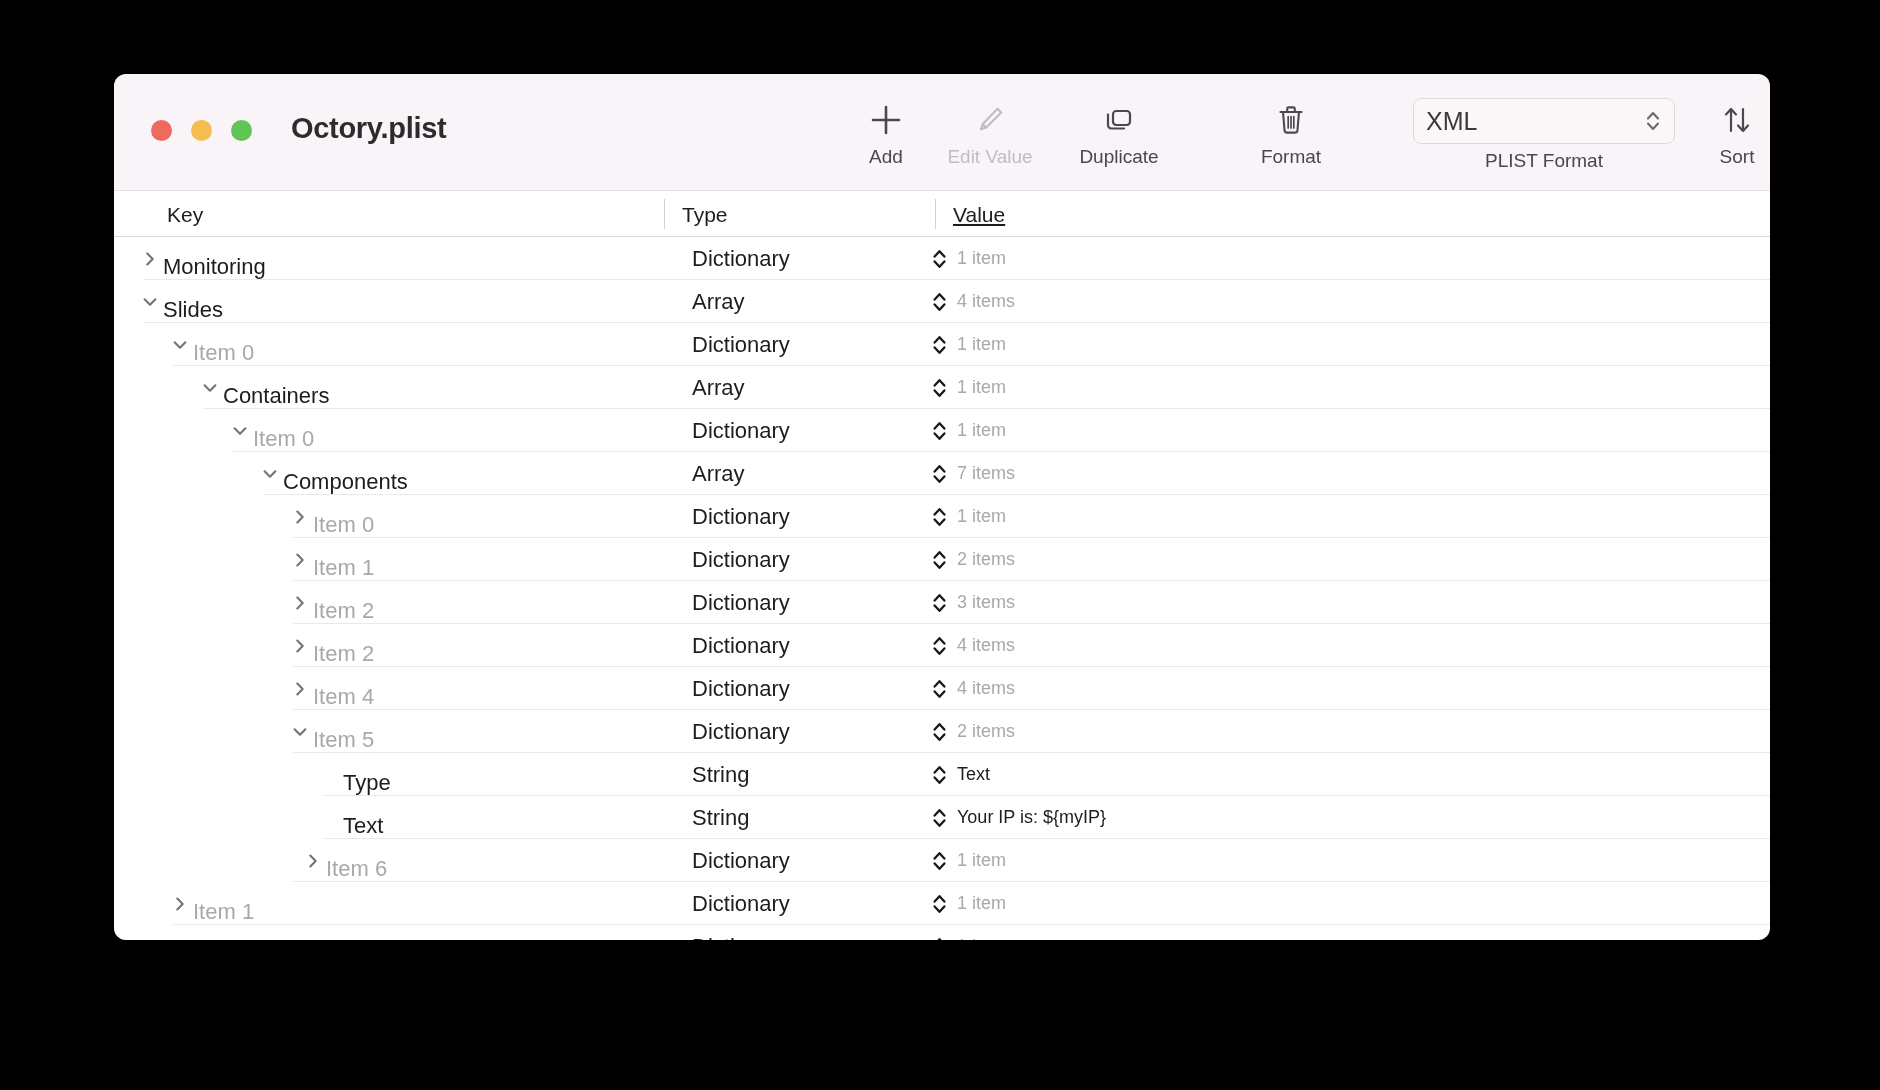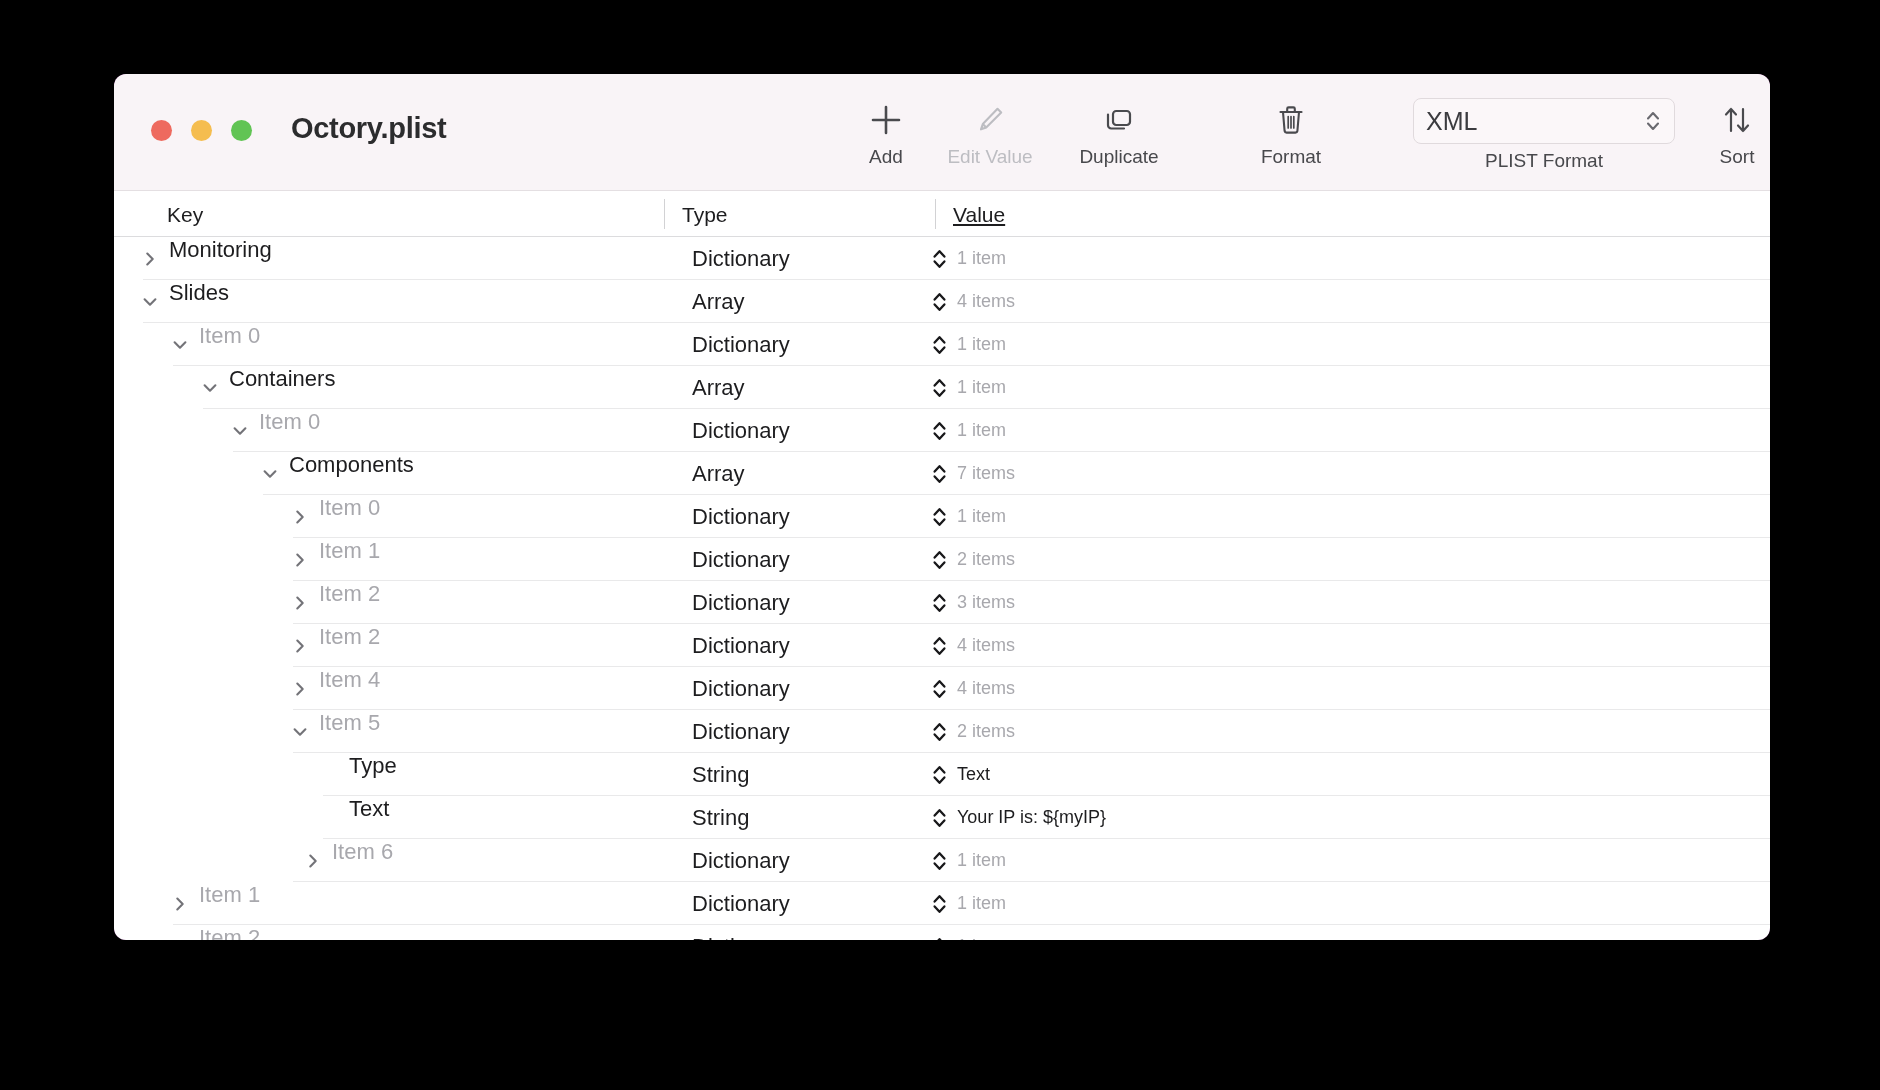--- a/index.html
+++ b/index.html
@@ -155,22 +155,22 @@
   .row-line {
     position: absolute;
     bottom: 0; right: 0;
     height: 1px;
     background: #e9e9ea;
   }
   .cell-key {
     position: absolute;
     top: 0; height: 43px;
     display: flex;
-    align-items: flex-start;
-    gap: 10px;
+    align-items: flex-end;
+    gap: 4px;
   }
   .twisty {
     width: 18px; height: 43px;
     display: flex;
     align-items: center;
     justify-content: center;
     color: #737378;
     flex: 0 0 auto;
   }
   .key-text {

